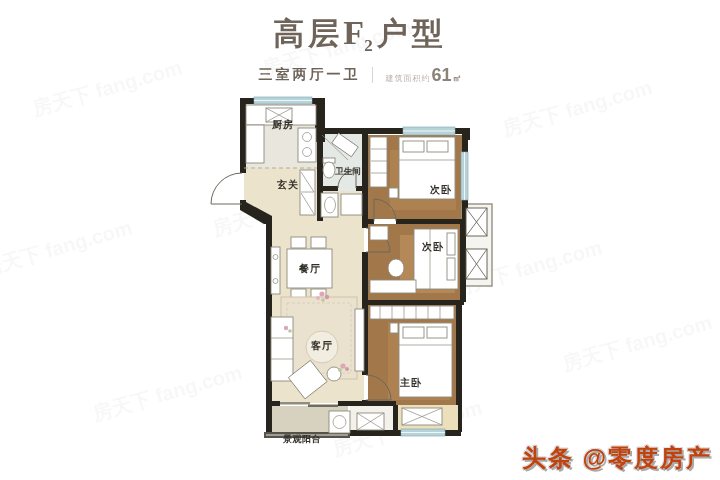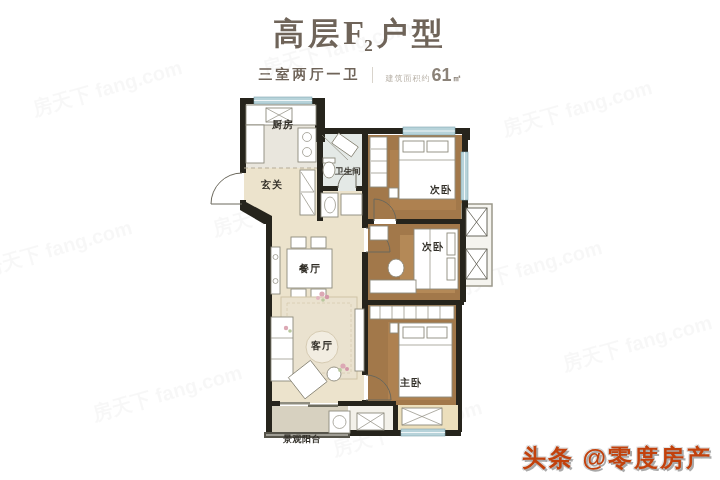--- a/index.html
+++ b/index.html
@@ -252,21 +252,21 @@
         <circle cx="323" cy="300" r="1.8" fill="#b9c89e"></circle>
       <circle cx="343" cy="366" r="2.6" fill="#dca8b4"></circle>
         <circle cx="347" cy="369" r="2" fill="#d398a8"></circle>
         <circle cx="340" cy="370" r="1.9" fill="#b9c89e"></circle>
       <circle cx="286" cy="328" r="2.2" fill="#dca8b4"></circle>
         <circle cx="290" cy="331" r="1.8" fill="#b9c89e"></circle>
     </g>
   </svg>
 
   <div class="rlabel" style="left:283px;top:125px">厨房</div>
-  <div class="rlabel" style="left:272px;top:185px">玄关</div>
+  <div class="rlabel" style="left:288px;top:185px">玄关</div>
   <div class="rlabel small" style="left:348px;top:172px">卫生间</div>
   <div class="rlabel" style="left:441px;top:190px">次卧</div>
   <div class="rlabel" style="left:433px;top:247px">次卧</div>
   <div class="rlabel" style="left:310px;top:269px">餐厅</div>
   <div class="rlabel" style="left:322px;top:346px">客厅</div>
   <div class="rlabel" style="left:411px;top:383px">主卧</div>
   <div class="rlabel mid" style="left:302px;top:423px">景观阳台</div>
 
   <div class="brand">头条 @零度房产</div>
 

